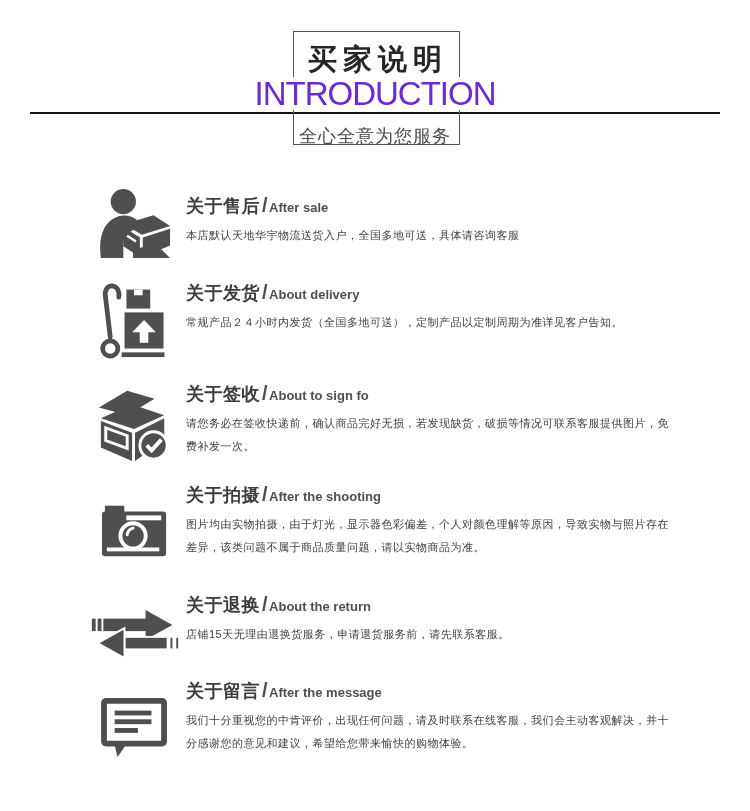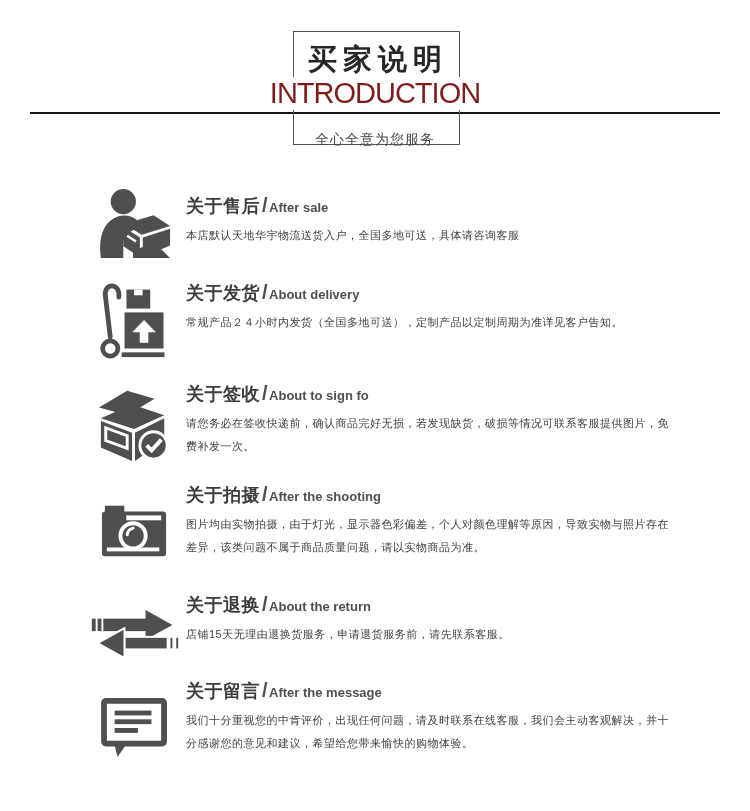--- a/index.html
+++ b/index.html
@@ -11,23 +11,23 @@
   html,body{width:750px;background:#fff;}
   body{font-family:"Liberation Sans","DejaVu Sans",sans-serif;}
   .page{position:relative;width:750px;height:811px;background:var(--c-bg);overflow:hidden;}
 
   
   .hdr-line{position:absolute;left:30px;right:30px;top:112px;height:2px;background:var(--c-divider);z-index:1;}
   .hdr-box{position:absolute;left:293px;top:31px;width:167px;height:114px;border:1px solid var(--c-border);z-index:2;}
   .hdr-cn{position:absolute;top:40px;left:0;width:750px;text-align:center;font-size:29px;font-weight:bold;
           letter-spacing:6px;padding-left:6px;color:var(--c-heading);z-index:3;}
   .hdr-en-wrap{position:absolute;top:77px;left:0;width:750px;text-align:center;z-index:4;}
-  .hdr-en{display:inline-block;background:#fff;padding:0 6px;font-size:29px;font-weight:400;
-          letter-spacing:-1px;color:#7f1d1d;line-height:33px;}
-  .hdr-slogan{position:absolute;top:131px;left:0;width:750px;text-align:center;font-size:14px;
+  .hdr-en{display:inline-block;background:#fff;padding:0 6px;font-size:33px;font-weight:400;
+          letter-spacing:-1px;color:#6d28d9;line-height:33px;}
+  .hdr-slogan{position:absolute;top:124px;left:0;width:750px;text-align:center;font-size:18px;
           letter-spacing:1px;color:var(--c-slogan);z-index:3;}
 
   
   .section{position:absolute;left:85px;width:600px;}
   .icon-box{position:absolute;left:0;width:100px;display:flex;justify-content:center;}
   .text-col{margin-left:101px;width:492px;}
   .sec-title{font-size:18px;font-weight:bold;color:var(--c-title);line-height:24px;letter-spacing:0.5px;}
   .t-slash{font-size:20px;font-weight:bold;color:var(--c-title_en);margin:0 1px 0 2px;}
   .t-en{font-size:13px;font-weight:bold;color:var(--c-title_en);letter-spacing:0;}
   .sec-body{margin-top:4px;font-size:11px;line-height:23px;color:var(--c-body);

